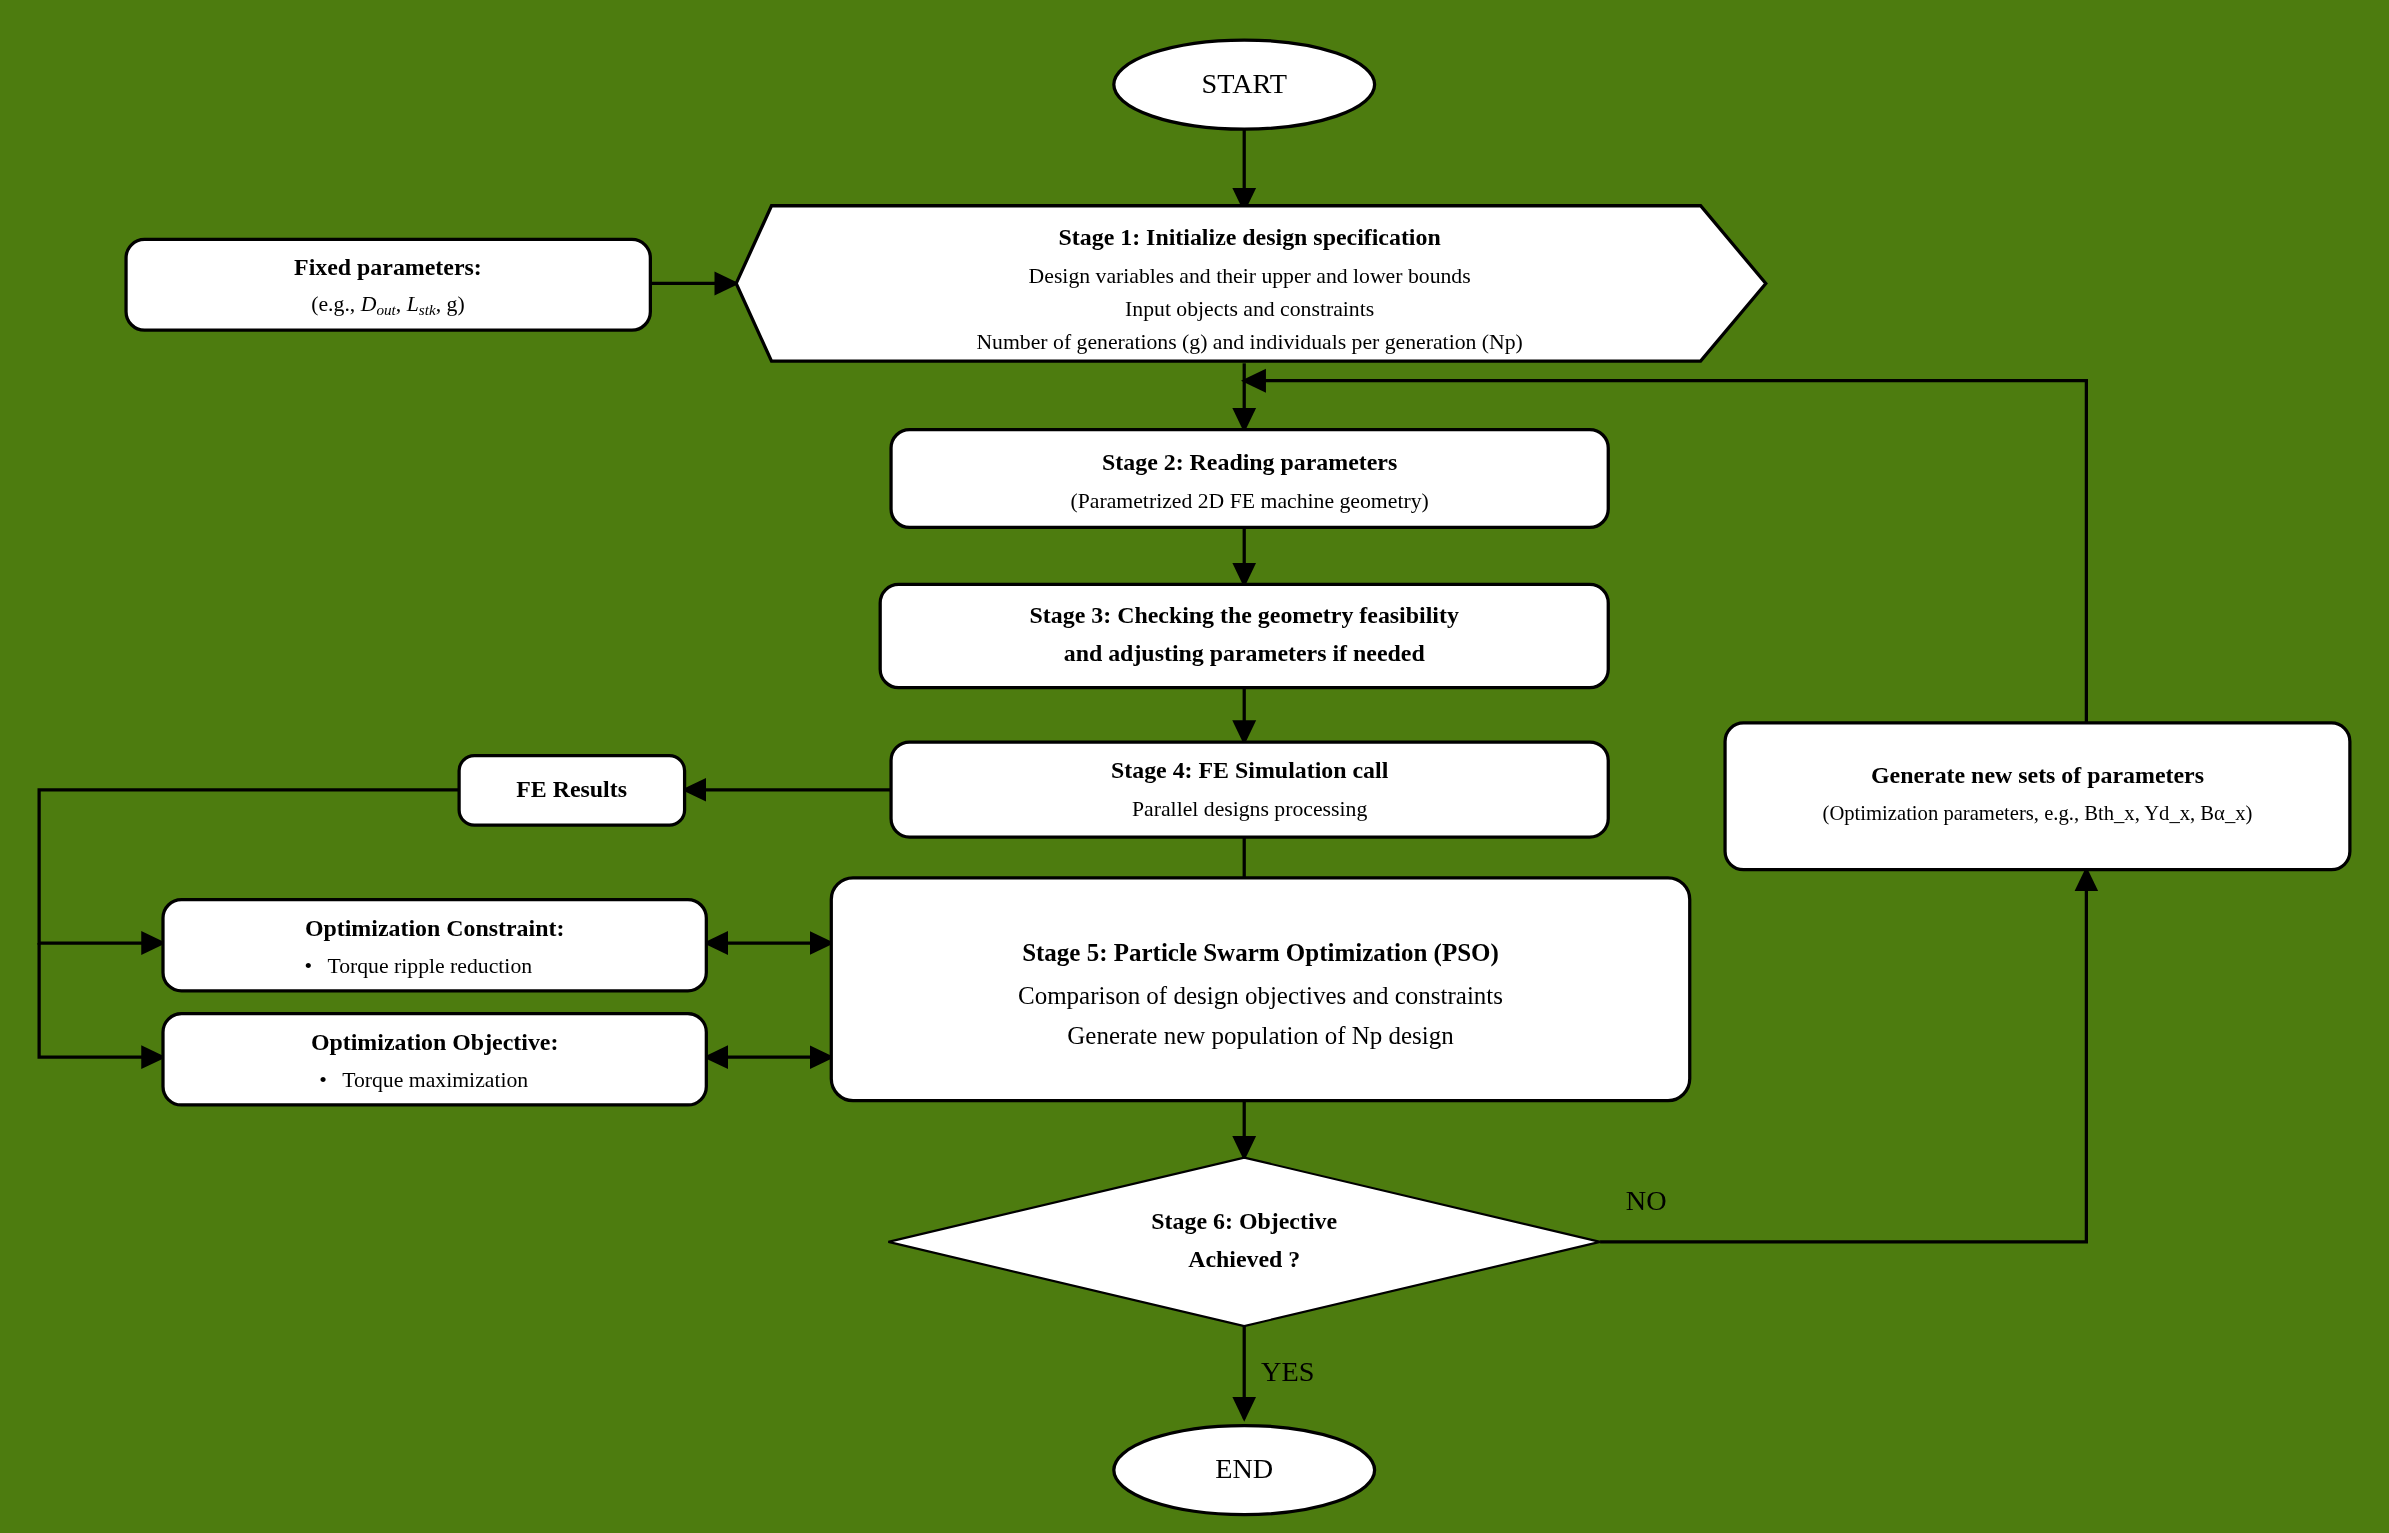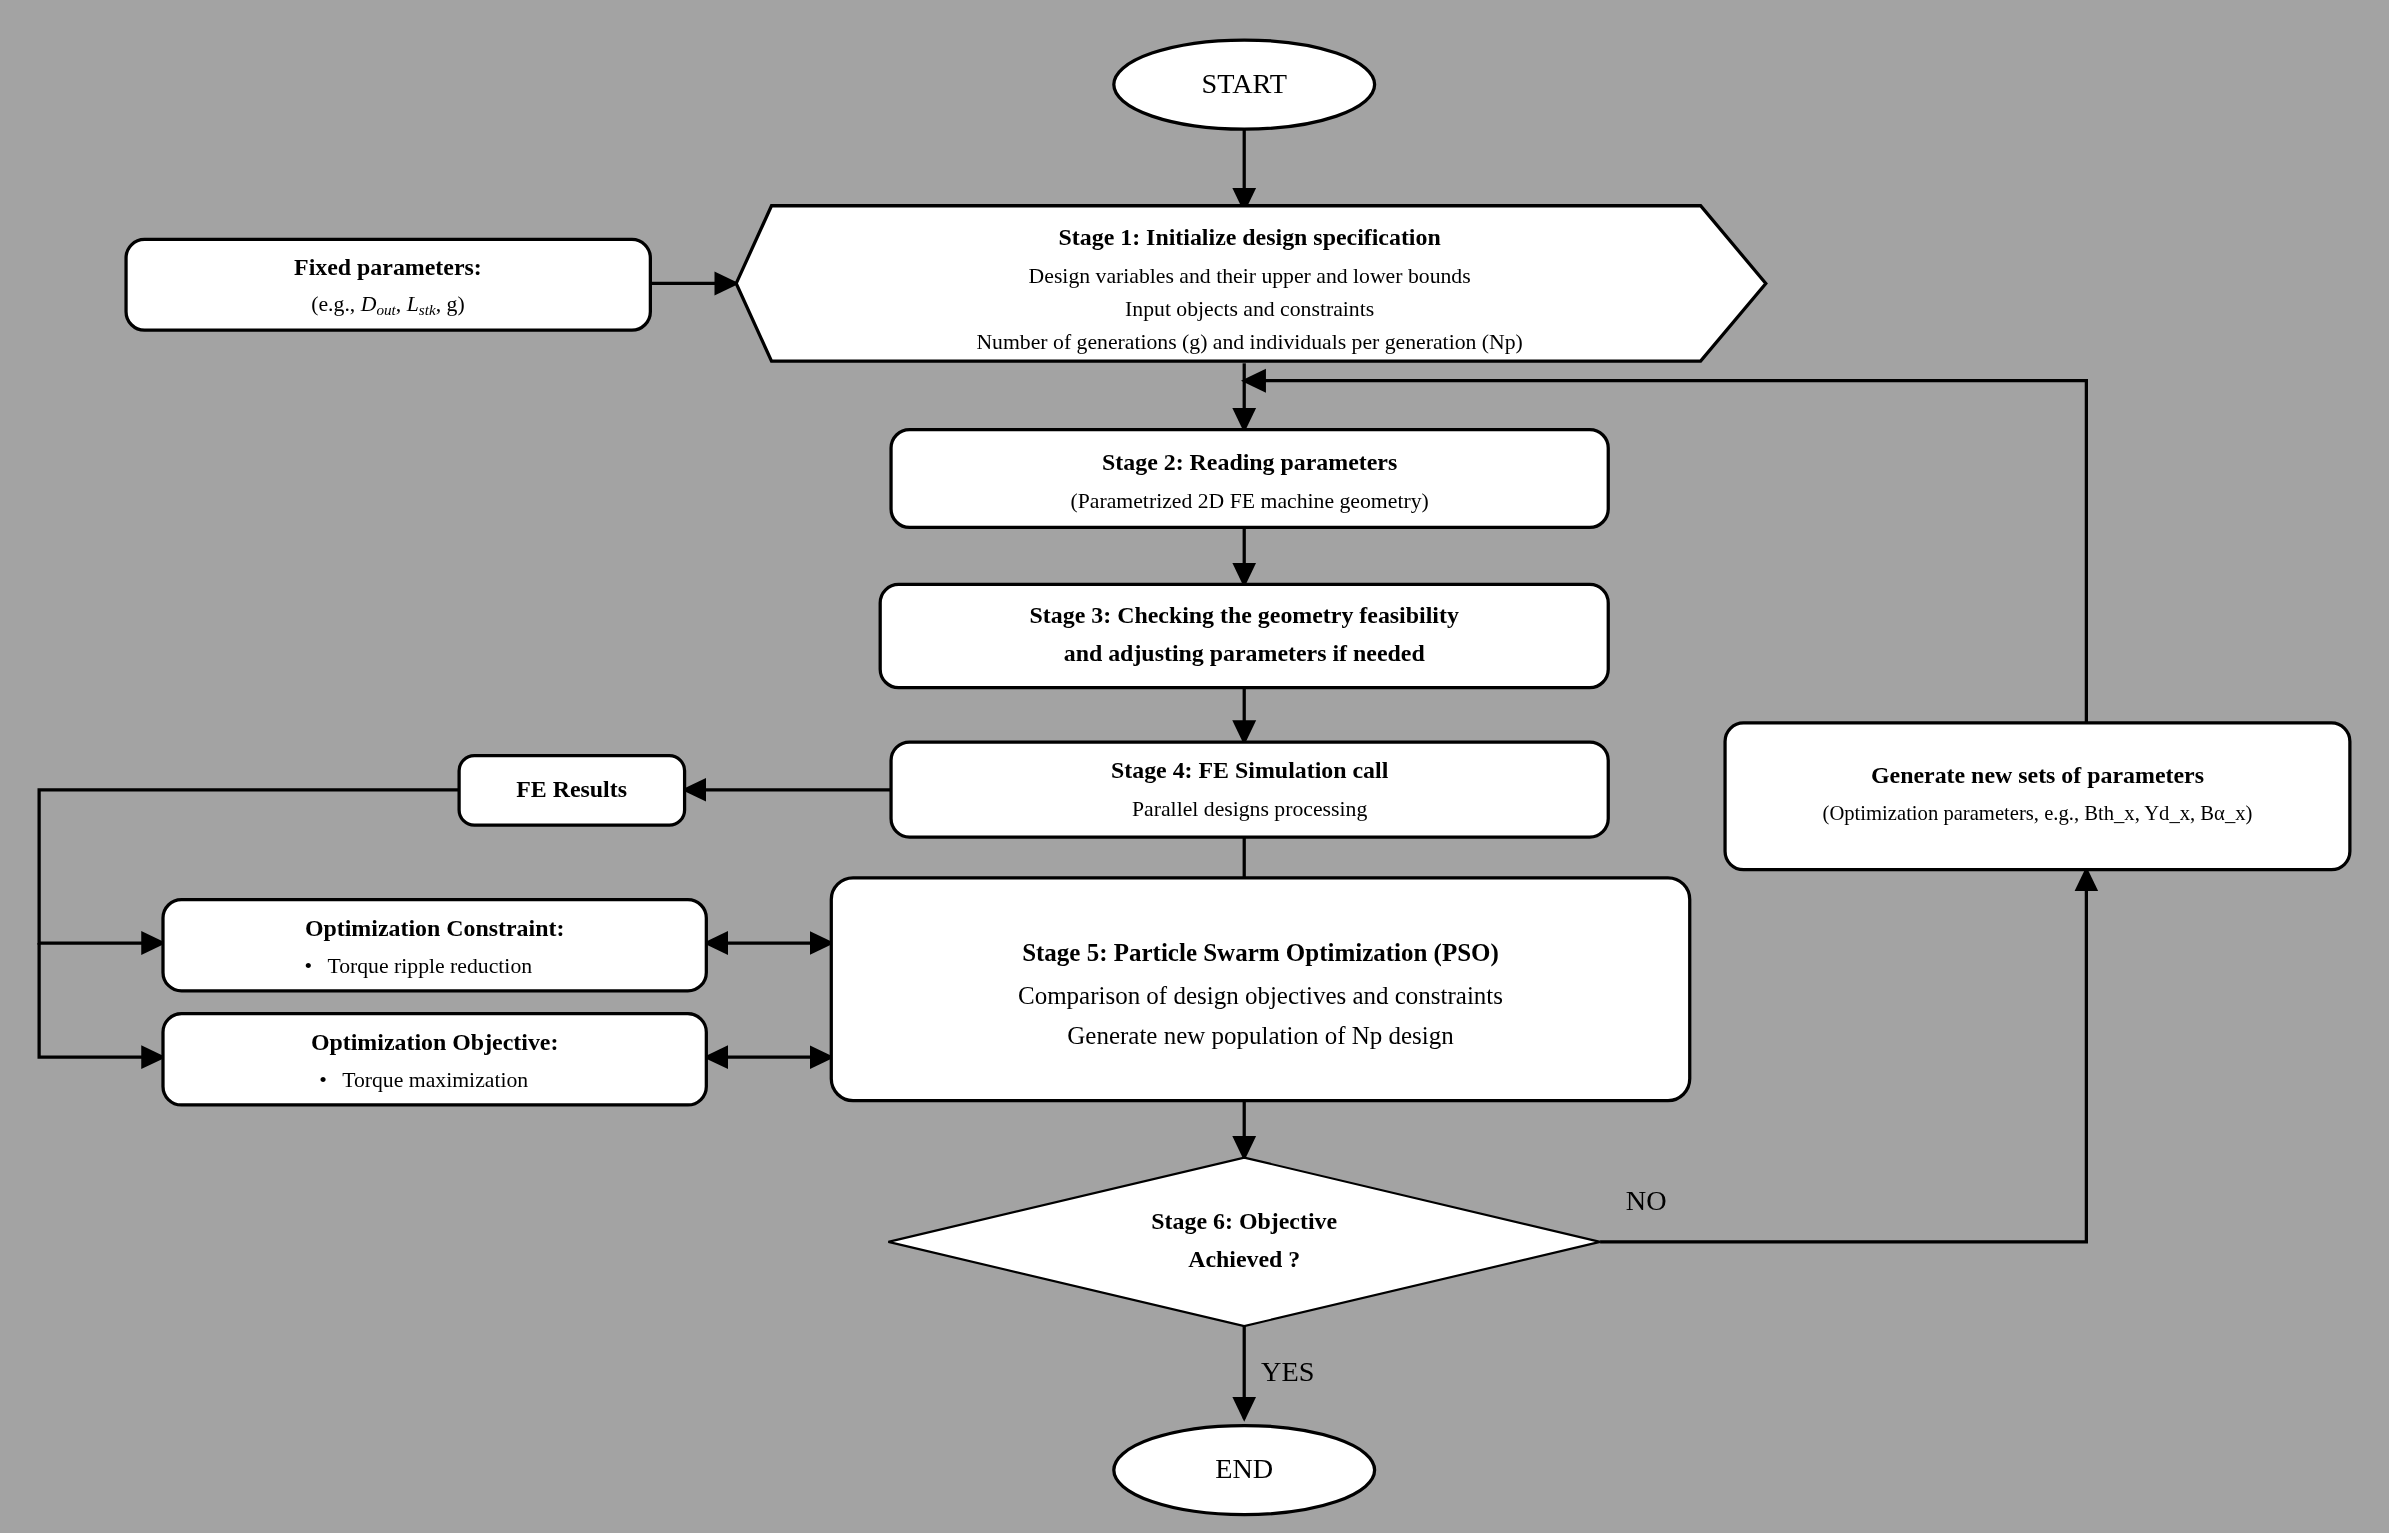--- a/index.html
+++ b/index.html
@@ -4,21 +4,21 @@
 <style>
   html, body {
     margin: 0;
     padding: 0;
     background: #ffffff;
   }
   #canvas-wrap {
     position: relative;
     width: 2389px;
     height: 1534px;
-    background: #a3a3a3;
+    background: #4d7c0f;
     font-family: "Liberation Serif", "DejaVu Serif", serif;
   }
   svg#flow {
     position: absolute;
     top: 0; left: 0;
     width: 2389px;
     height: 1534px;
     display: block;
   }
   .shape-stroke {

